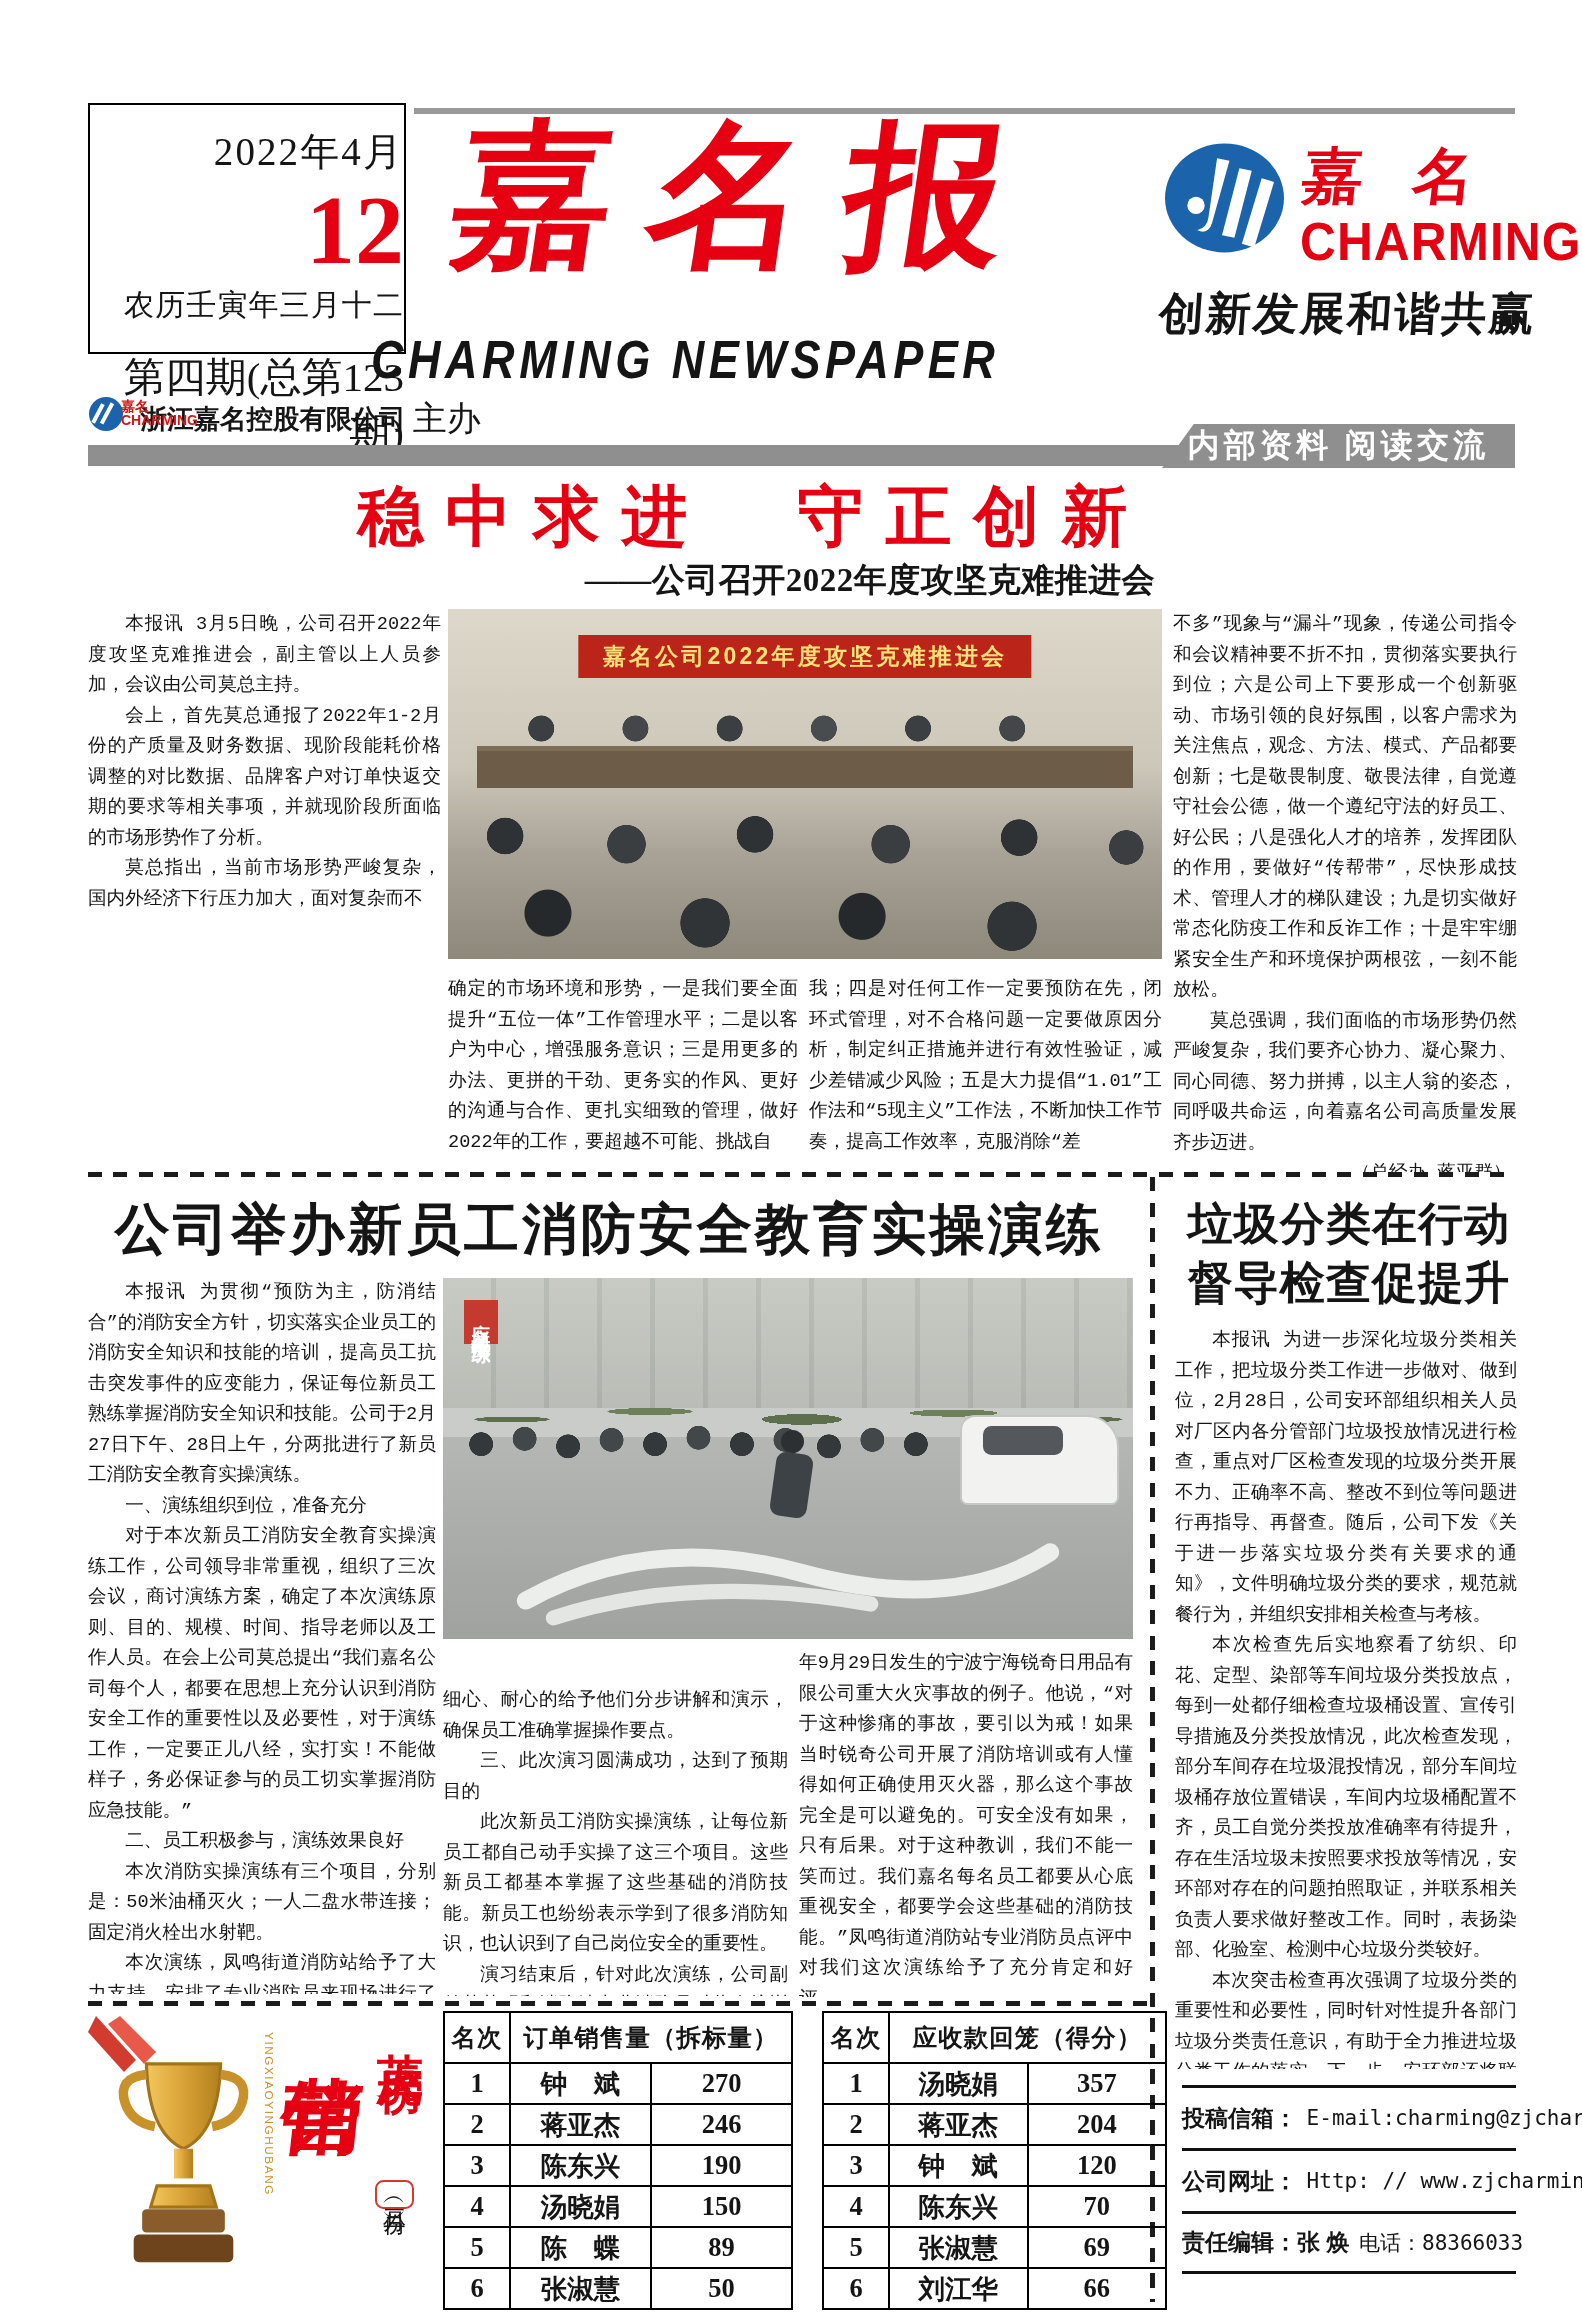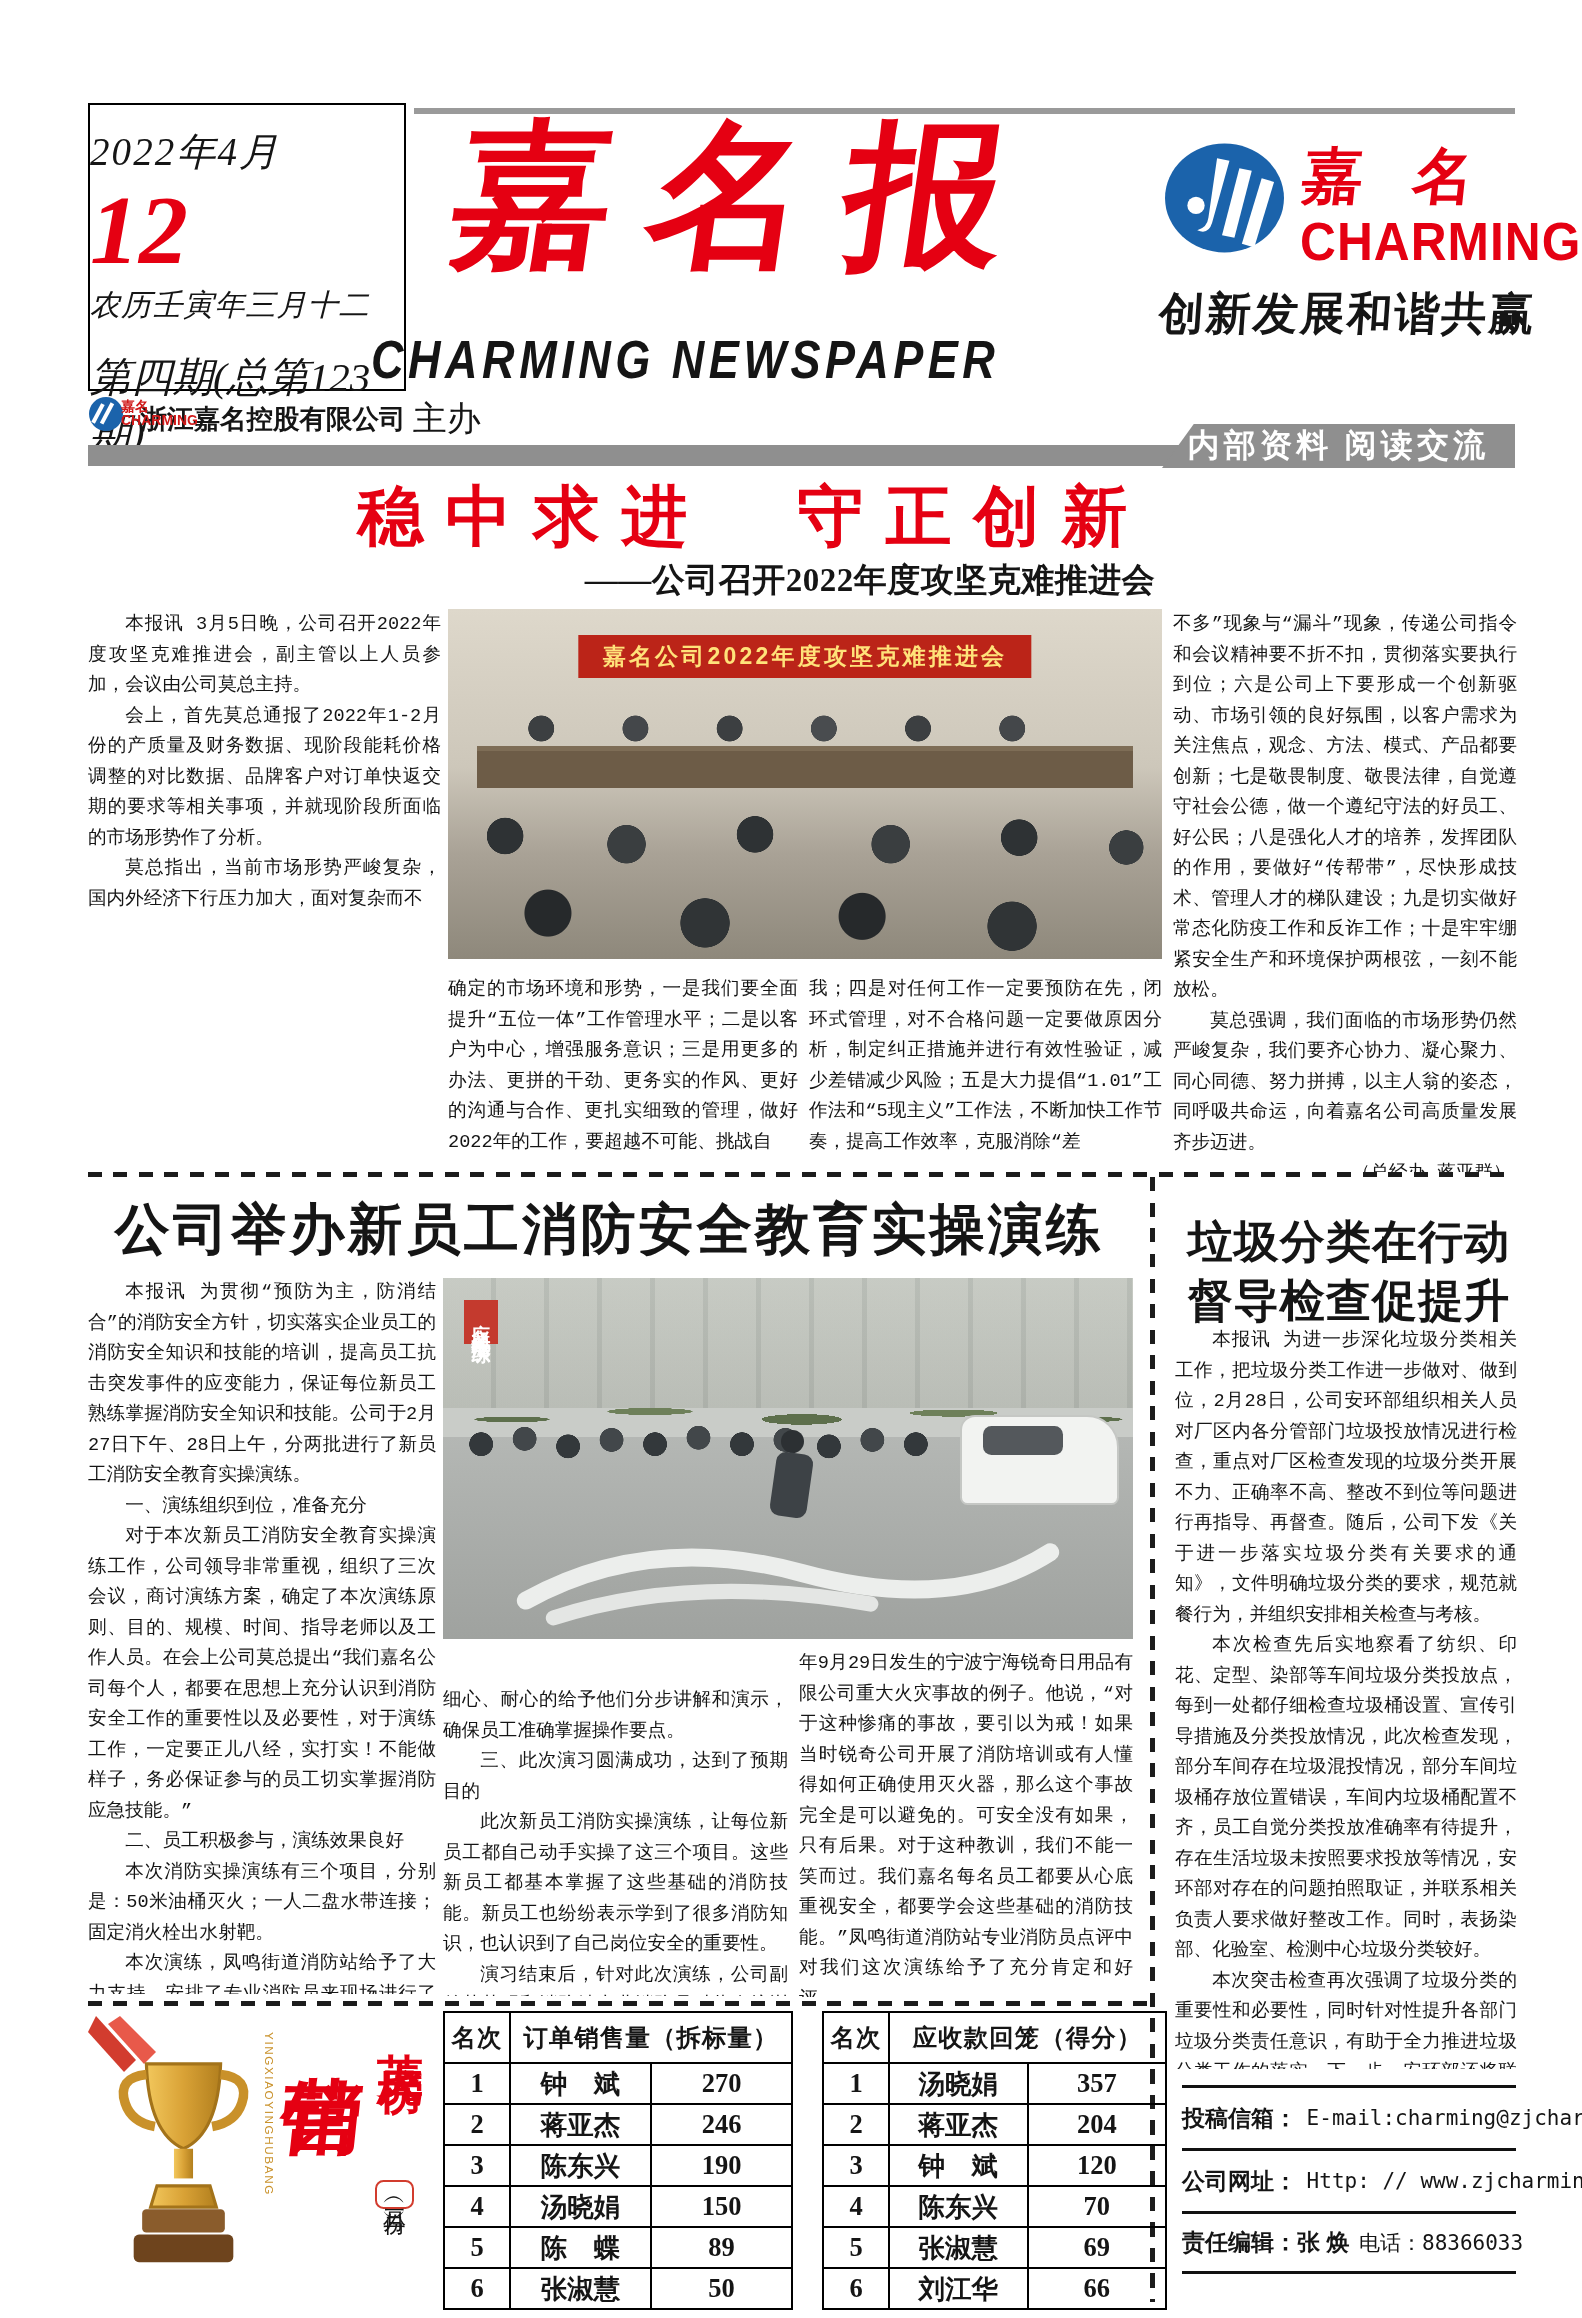--- a/index.html
+++ b/index.html
@@ -10,21 +10,21 @@
     --ink:#151515;
     --gray:#8f8f8f;
   }
   *{margin:0;padding:0;box-sizing:border-box;}
   body{background:#d8d8d8;font-family:var(--serif);color:var(--ink);}
   #page{position:relative;width:1583px;height:2319px;background:#fff;margin:0 auto;
         box-shadow:0 0 6.4px rgba(0,0,0,.3);overflow:hidden;}
   .abs{position:absolute;}
 
   
-  .date-box{left:88px;top:103px;width:318px;height:288px;border:2.7px solid #000;text-align:left;font-style:italic;}
+  .date-box{left:88px;top:103px;width:318px;height:251px;border:2.7px solid #000;text-align:right;}
   .date-line1{margin-top:20px;font-size:39px;letter-spacing:2.1px;}
   .date-day{font-size:98px;line-height:1.05;font-weight:bold;color:var(--red);}
   .date-lunar{font-size:30px;margin-top:3.2px;letter-spacing:1.1px;}
   .date-issue{font-size:41px;margin-top:24px;}
   .top-gray-line{left:414px;top:108px;width:1101px;height:6.4px;background:#9a9a9a;}
 
   .masthead-title{left:366px;top:90px;width:764px;text-align:center;color:var(--red);
     font-size:159px;font-weight:bold;letter-spacing:37px;transform:skewX(-8deg);
     font-family:var(--serif);white-space:nowrap;}
   .masthead-sub{left:371px;top:329px;width:796px;font-family:var(--sans);font-weight:bold;
@@ -140,21 +140,21 @@
   .photo2 .runner .body{position:absolute;left:5.3px;top:23px;width:37px;height:64px;border-radius:9.6px;background:#3d4246;transform:rotate(8deg);}
   .photo2 .car{position:absolute;right:2%;top:38%;width:159px;height:90px;border-radius:15px 32px 7.4px 7.4px;
     background:#f2f3f1;border:2.1px solid #c5c7c4;}
   .photo2 .car .win{position:absolute;left:21px;top:8.5px;width:80px;height:29px;border-radius:8.5px;background:#54585c;}
   .photo2 .vbanner{position:absolute;left:3%;top:6%;background:#c43a2e;color:#fff;
     writing-mode:vertical-rl;font-size:19px;font-weight:bold;letter-spacing:4.2px;padding:9.6px 4.2px;font-family:var(--sans);}
   .photo2 svg.hose{position:absolute;left:10%;bottom:2%;width:80%;height:40%;}
 
   
   .a3-headline{left:1182px;top:1194px;width:334px;text-align:center;font-weight:bold;
-    font-family:var(--sans);font-size:45px;line-height:1.32;letter-spacing:1.1px;white-space:nowrap;margin-top:18px;}
+    font-family:var(--sans);font-size:45px;line-height:1.32;letter-spacing:1.1px;white-space:nowrap;}
   .a3-body{left:1175px;top:1326px;width:342px;height:743px;overflow:hidden;}
 
   
   .board{left:88px;top:2016px;width:348px;height:287px;}
   .board .ribbon{position:absolute;left:0;top:0;}
   .board .trophy{position:absolute;left:16px;top:32px;}
   .board .t-main{position:absolute;left:191px;top:-5.3px;writing-mode:vertical-rl;
     color:var(--red);font-weight:bold;font-size:80px;letter-spacing:5.3px;transform:skewX(-6deg);}
   .board .t-pinyin{position:absolute;left:175px;top:16px;writing-mode:vertical-rl;
     color:#c9912a;font-family:var(--sans);font-size:11.7px;letter-spacing:1.6px;}

